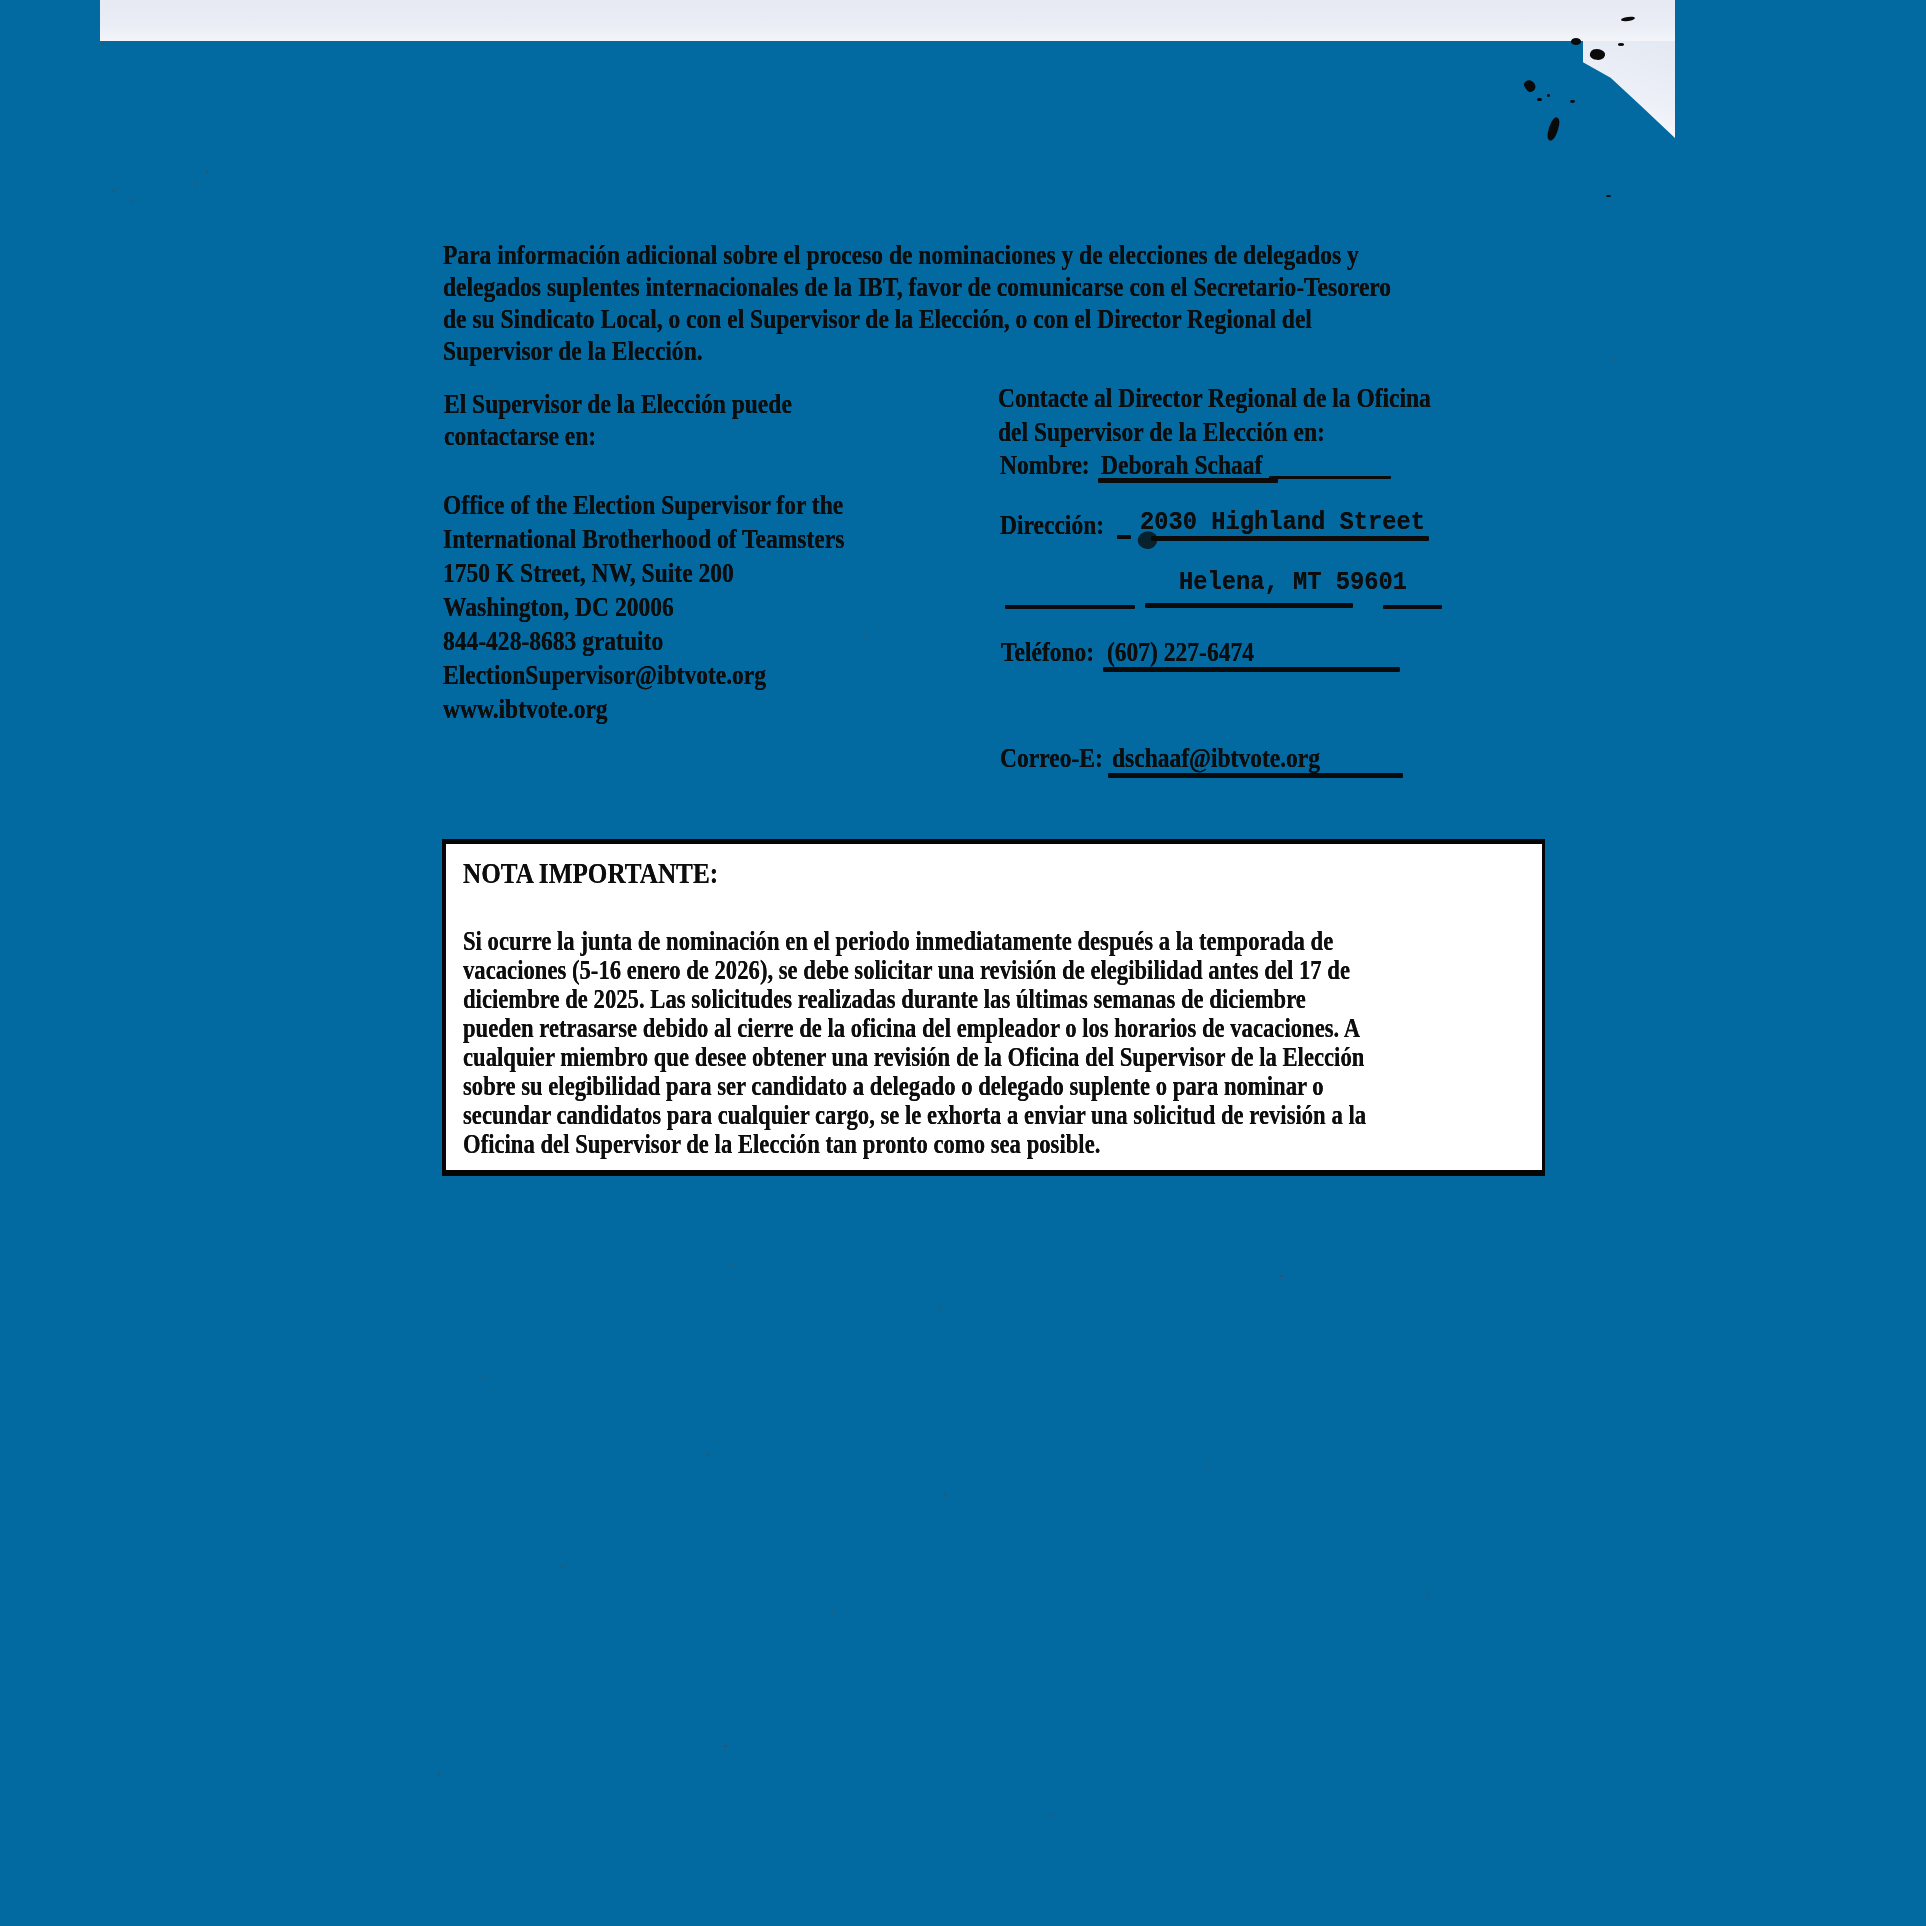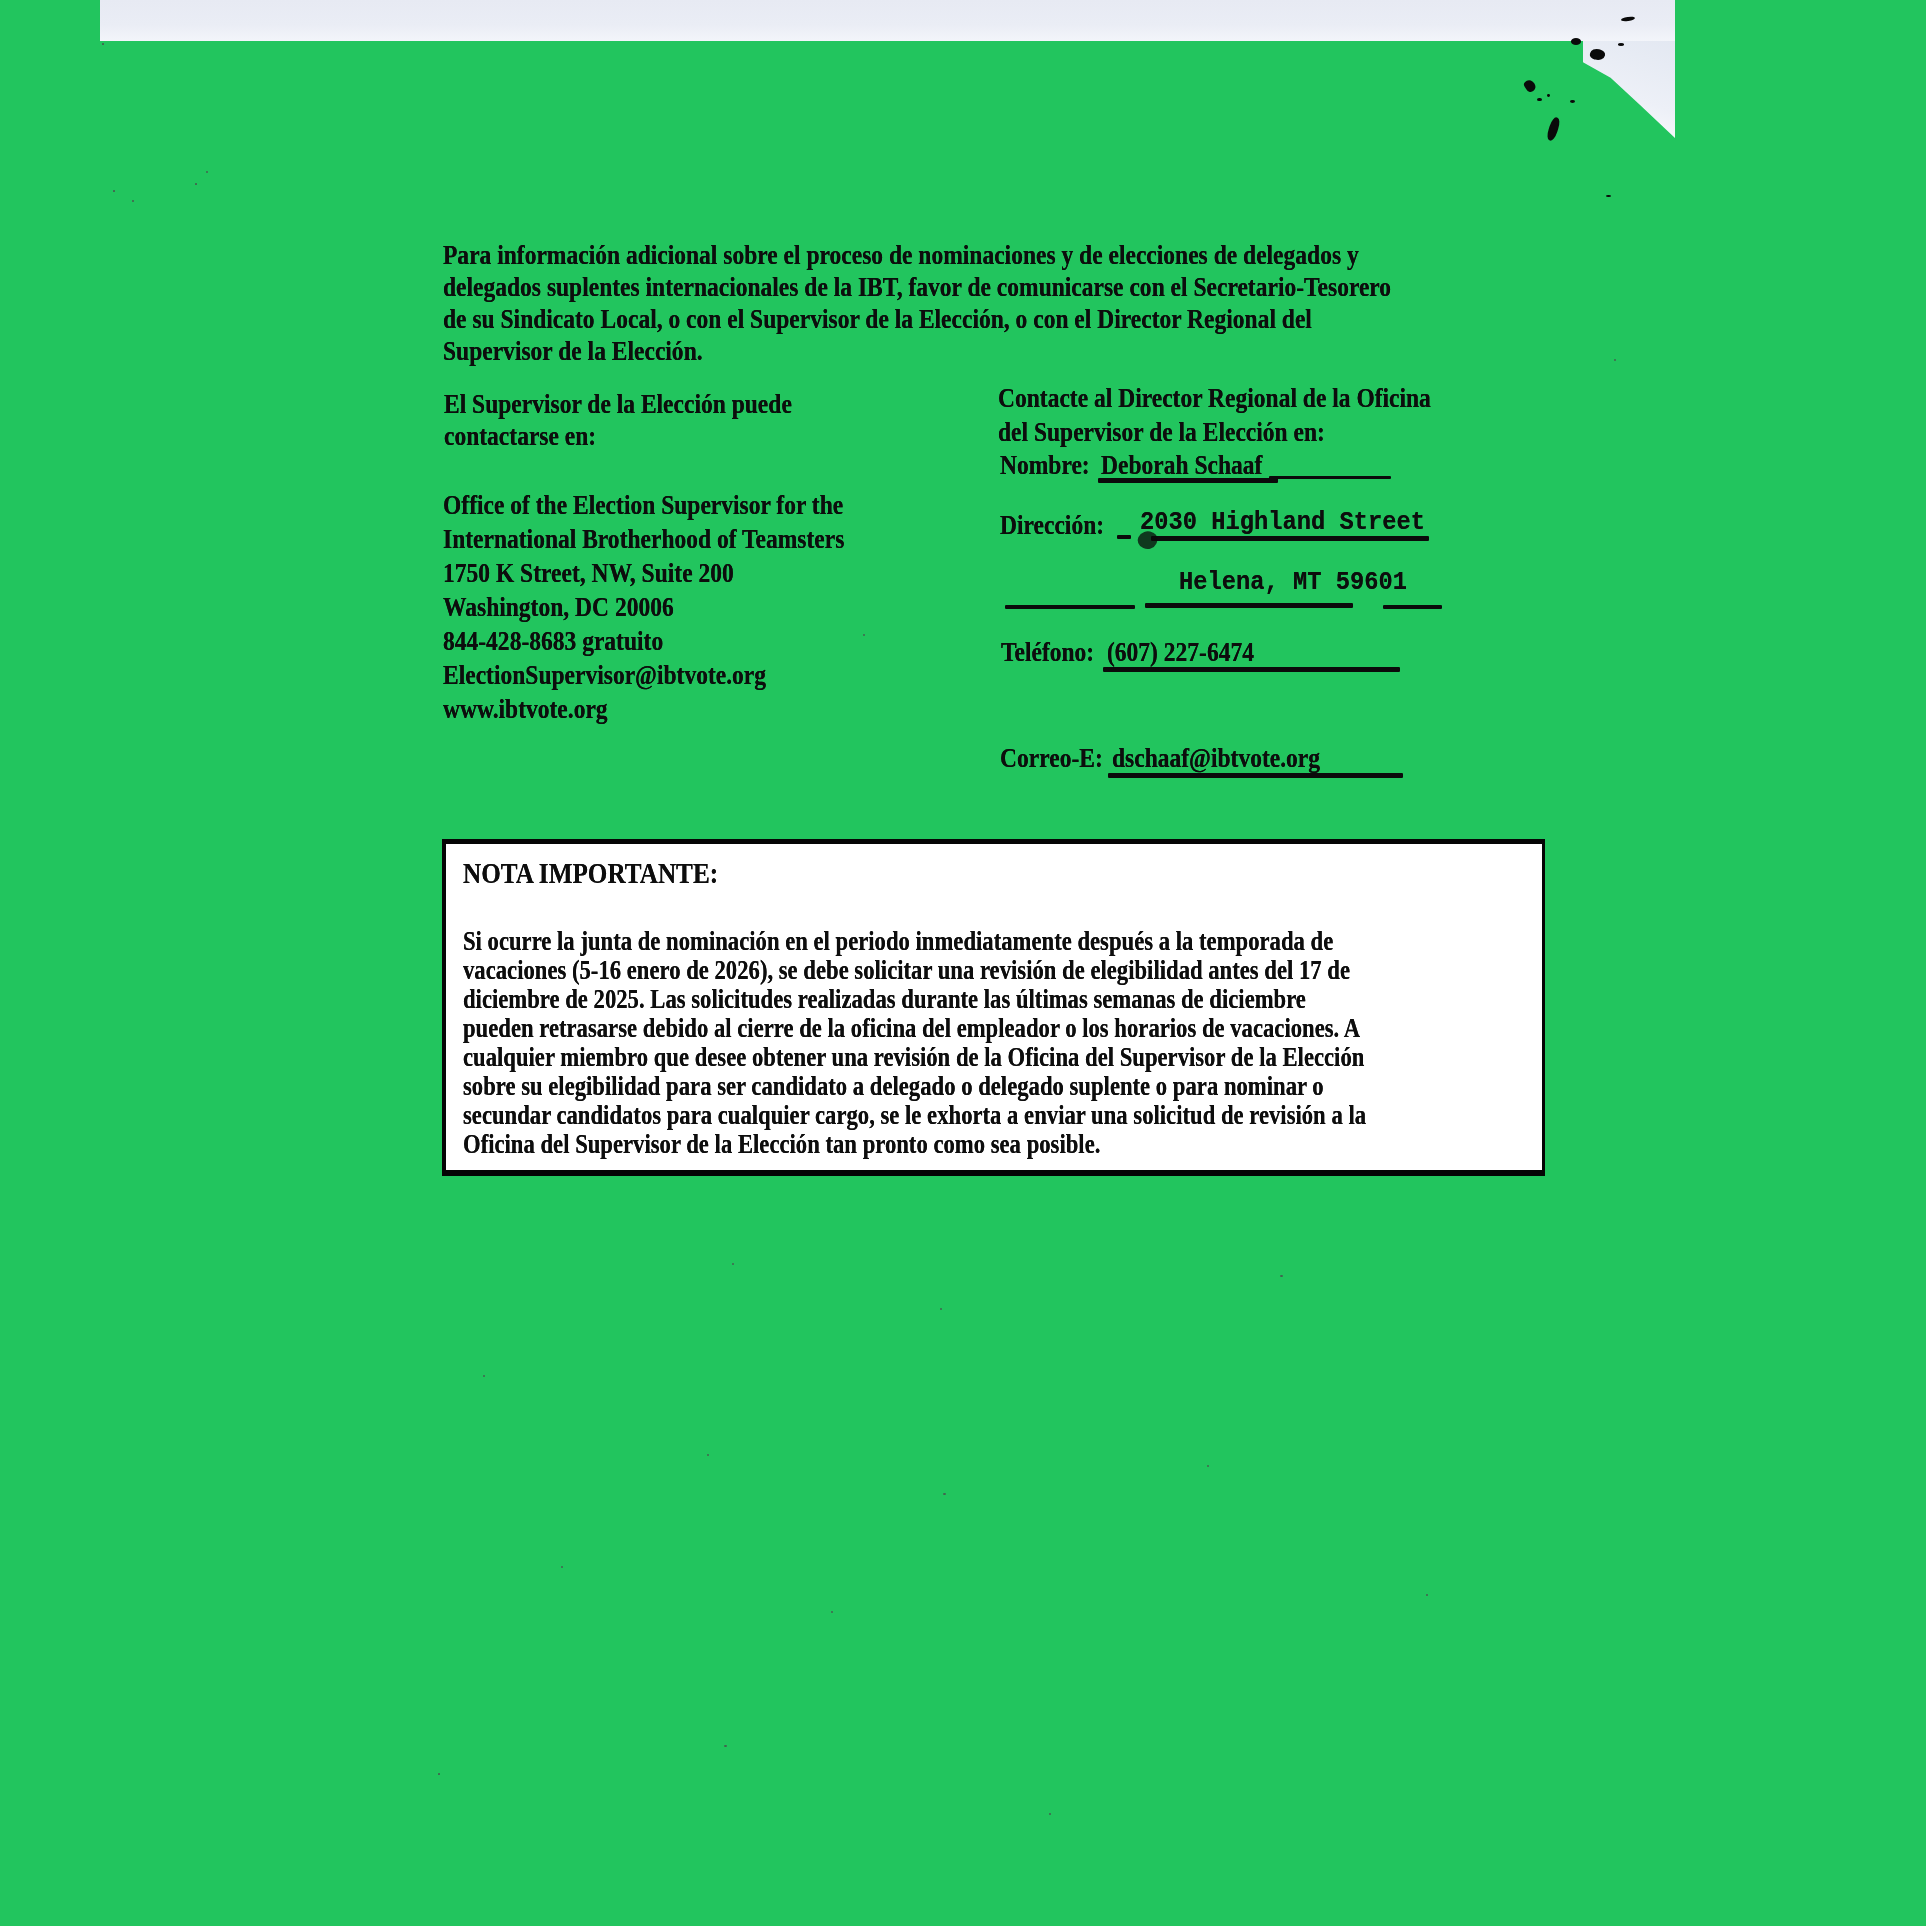--- a/index.html
+++ b/index.html
@@ -1,19 +1,19 @@
 <!DOCTYPE html>
 <html style="font-size:9px"><head>
 <meta charset="utf-8">
 <style>
   html,body{margin:0;padding:0;background:#ffffff;}
   .page{
     position:relative;
     width:1926px;height:1926px;
-    background:#22c55e;
+    background:#0369a1;
     overflow:hidden;
     font-family:"Liberation Serif", serif;
     color:#0d0d0d;
   }
   
   .scan-band{
     position:absolute;left:100px;top:0;width:1575px;height:41px;
     background:linear-gradient(180deg,#e7eaf3 0%,#eaedf5 60%,#f3f5fa 100%);
   }
   .scan-wedge{

